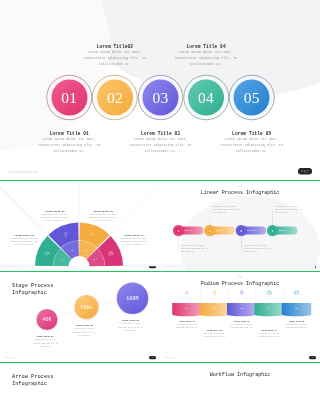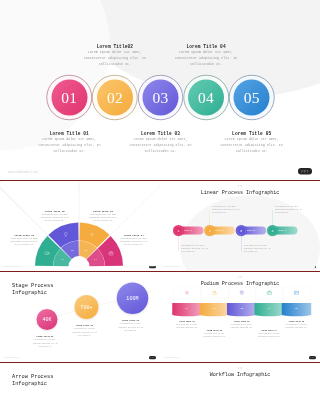--- a/index.html
+++ b/index.html
@@ -1,18 +1,18 @@
 <!DOCTYPE html>
 <html><head>
 <meta charset="utf-8">
 <title>deck</title>
 <style>
 html,body{margin:0;padding:0;background:#fff;}
 body{width:320px;height:411px;overflow:hidden;font-family:"Liberation Mono",monospace;}
-.page{position:relative;width:320px;height:411px;background:#7f1d1d;border-radius:22px;}
+.page{position:relative;width:320px;height:411px;background:#22c55e;border-radius:22px;}
 .slide{position:absolute;overflow:hidden;background:#fff;}
 .canvas{position:absolute;left:0;top:0;width:640px;height:360px;transform-origin:0 0;background:#fff;}
 .dotrow{position:absolute;width:100%;display:flex;justify-content:center;gap:3px;}
 .dotrow i{width:3px;height:3px;border-radius:50%;display:block;}
 .stitle{position:absolute;width:100%;text-align:center;color:#1f1f1f;font-size:20.2px;letter-spacing:0px;line-height:1;white-space:pre;}
 .wm{position:absolute;left:16px;font-size:5.5px;color:#d2d2d2;letter-spacing:.25px;font-family:"Liberation Sans",sans-serif;}
 .badge{position:absolute;background:#262626;border-radius:6px;height:13px;width:28px;display:flex;align-items:center;justify-content:center;color:#8d8d8d;font-size:7px;font-family:"Liberation Sans",sans-serif;letter-spacing:.5px;}
 .blk{position:absolute;text-align:center;}
 .bt{font-size:9px;color:#2b2b2b;font-weight:bold;letter-spacing:.2px;line-height:1.15;}
 .bb{font-size:6.7px;color:#9a9a9a;line-height:11.9px;margin-top:1px;}

